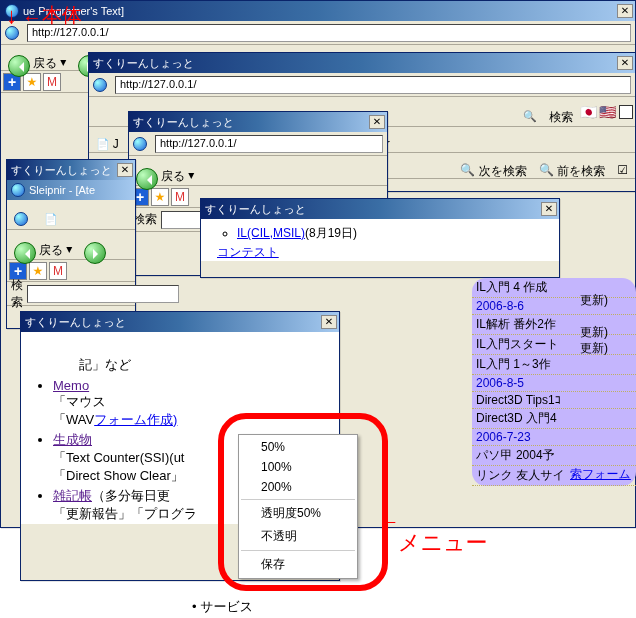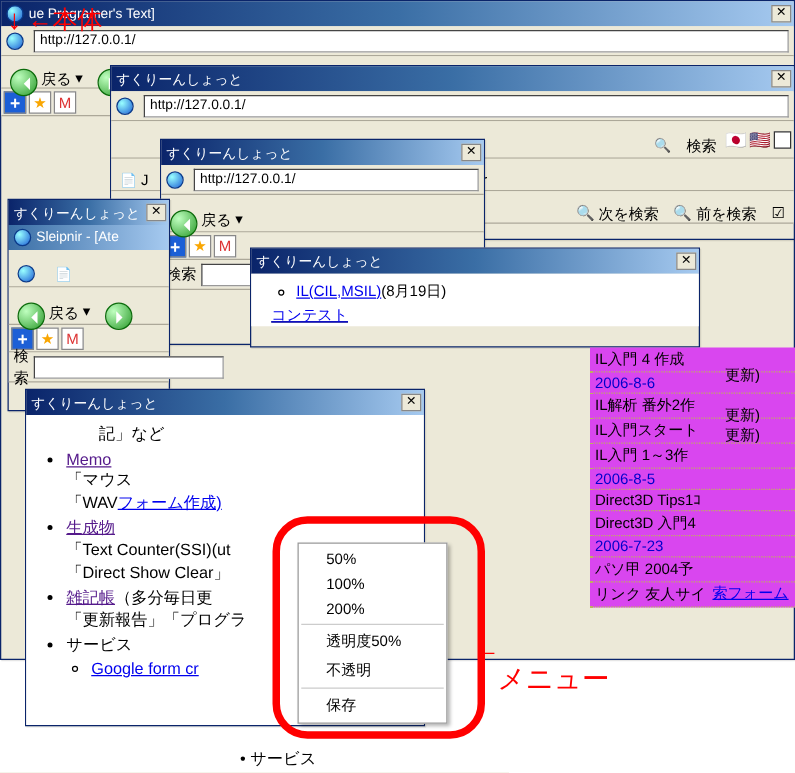--- a/index.html
+++ b/index.html
@@ -204,21 +204,22 @@
   .red-oval {
     position: absolute;
     border: 6px solid #ff0000;
     border-radius: 28px;
     z-index: 160;
     pointer-events: none;
   }
 
   .side-list {
     position: absolute;
-    background: #d946ef;
+    background: #c4b5fd;
+    border-radius: 14px;
   }
   .side-row {
     padding: 1px 4px;
     border-bottom: 1px dotted #c0b060;
     font-size: 12px;
     white-space: nowrap;
   }
   .side-date { color: #0000cc; }
 </style>
 </head>
@@ -408,21 +409,21 @@
 <div style="position:absolute;left:580px;top:292px;font-size:12px;">更新)</div>
 <div style="position:absolute;left:580px;top:324px;font-size:12px;">更新)</div>
 <div style="position:absolute;left:580px;top:340px;font-size:12px;">更新)</div>
 <div style="position:absolute;left:570px;top:466px;font-size:12px;"><a href="#">索フォーム</a></div>
 
 <div class="window" style="left:20px;top:311px;width:320px;height:270px;">
   <div class="titlebar">
     <span class="tb-title">すくりーんしょっと</span>
     <span class="tb-close">✕</span>
   </div>
-  <div class="content" style="height:248px;padding:6px 2px;">
+  <div class="content" style="height:192px;padding:24px 2px;">
     <div style="padding-left:56px;font-size:13px;">記」など</div>
     <ul class="bullet-list" style="font-size:13px;">
       <li>
         <a href="#" class="visited">Memo</a><br>
         <span>「マウス</span><br>
         <span>「WAV</span><a href="#">フォーム作成)</a>
       </li>
       <li>
         <a href="#" class="visited">生成物</a><br>
         <span>「Text Counter(SSI)(ut</span><br>

